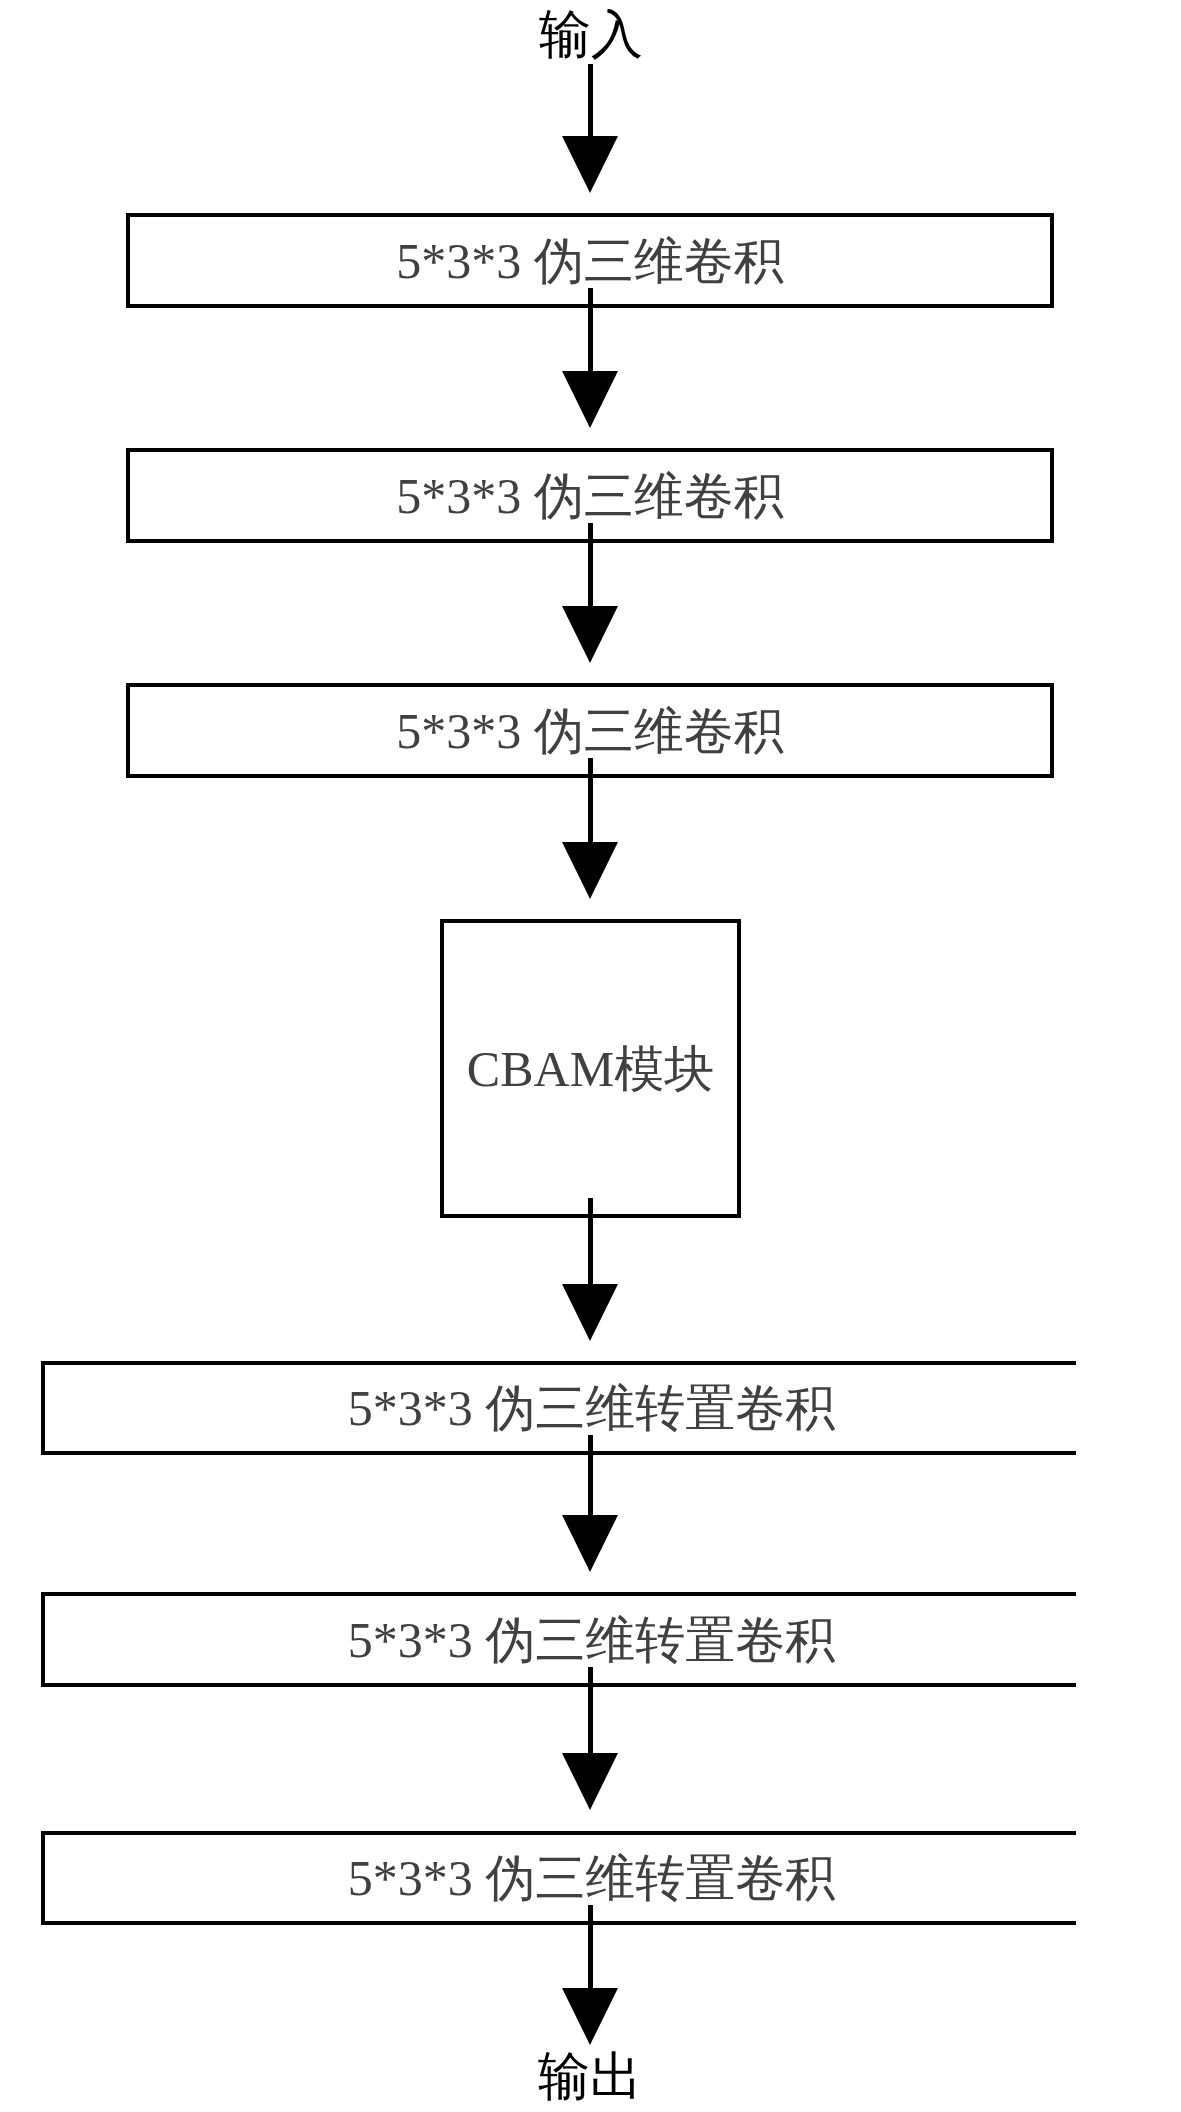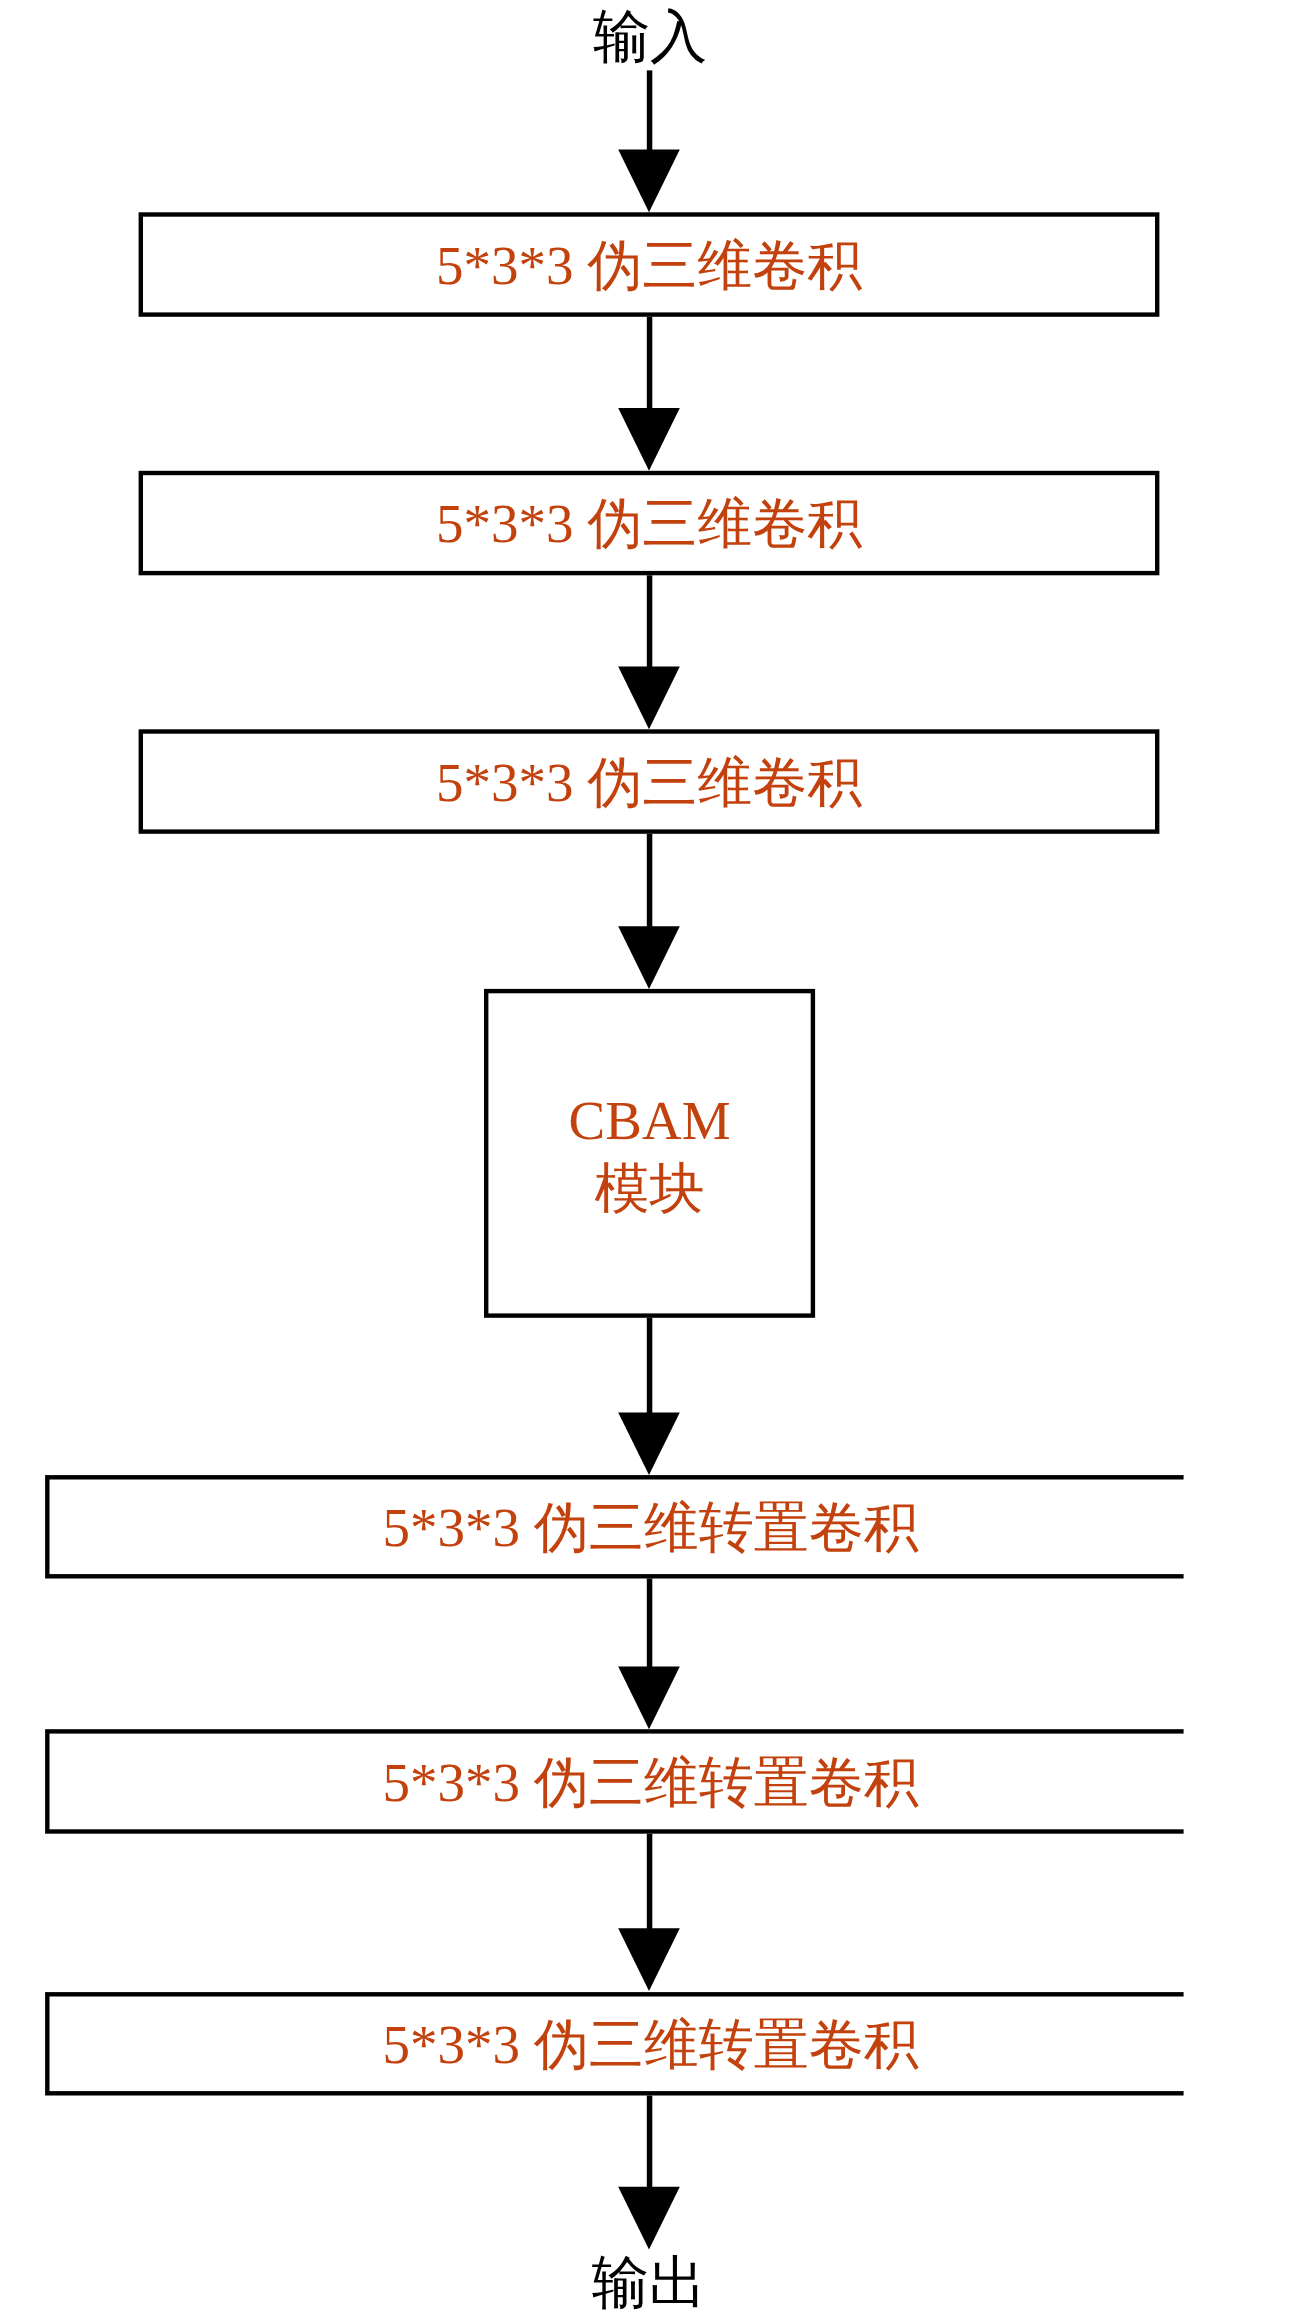--- a/index.html
+++ b/index.html
@@ -28,27 +28,27 @@
     position: absolute;
     border: 4px solid #000000;
     background: #ffffff;
     box-sizing: border-box;
     display: flex;
     align-items: center;
     justify-content: center;
     text-align: center;
     font-size: 50px;
     line-height: 1.2;
-    color: #c2410c;
+    color: #404040;
+    margin-top: 20px;
   }
   .flow-box .box-label {
     white-space: nowrap;
   }
   .cbam-box {
-    flex-direction: column;
   }
   .cbam-box .box-label {
     display: block;
     line-height: 1.24;
   }
   .arrow-shaft {
     position: absolute;
     width: 5px;
     background: #000000;
   }

